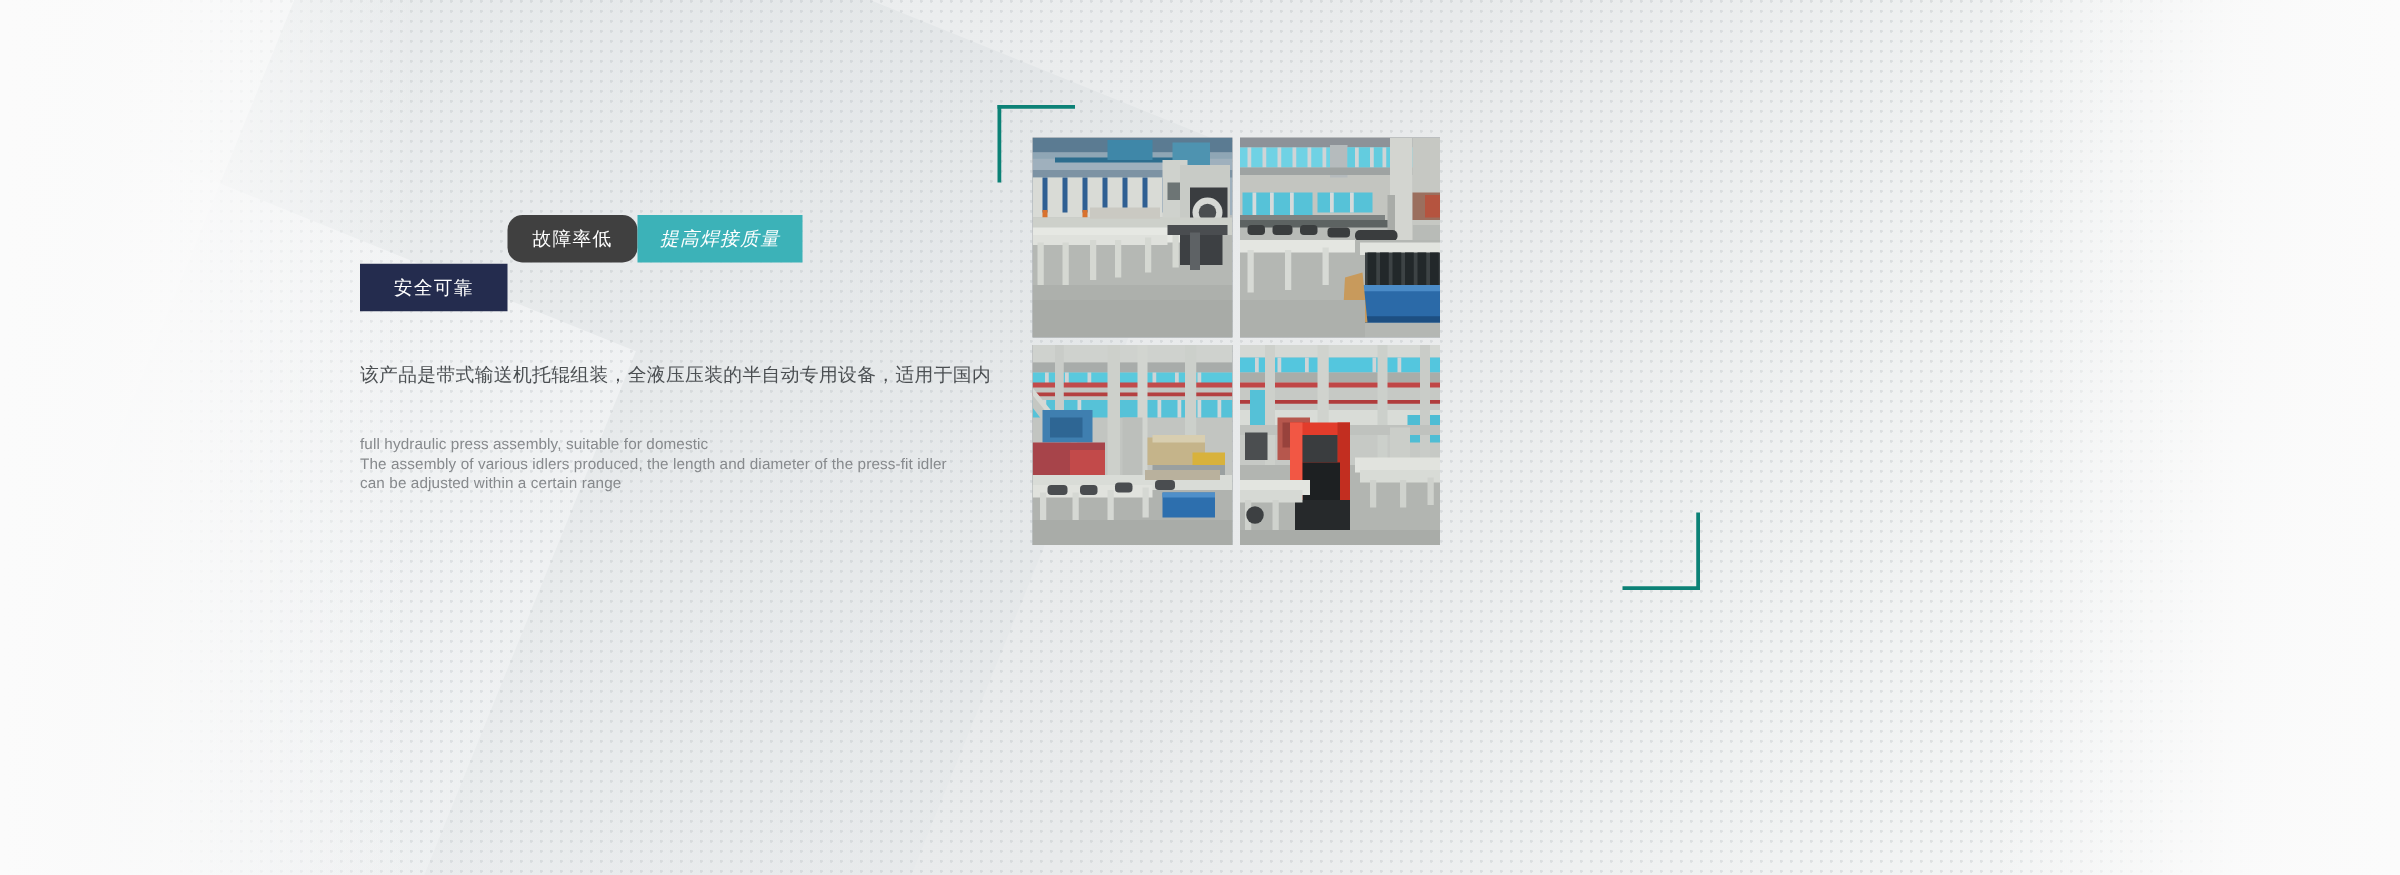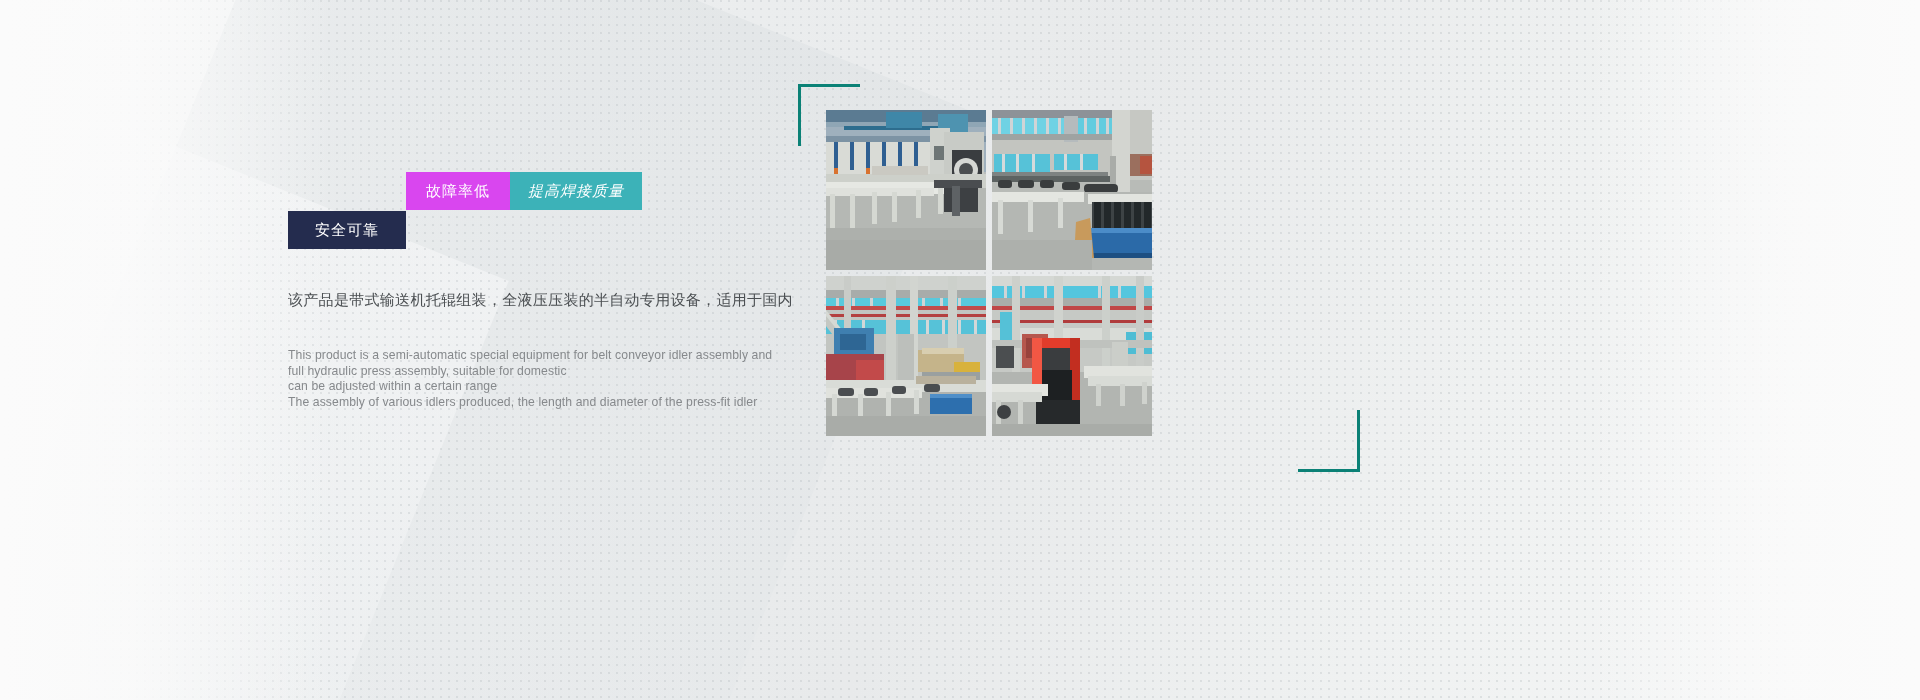--- a/index.html
+++ b/index.html
@@ -69,21 +69,21 @@
     height:38px;
     display:flex; align-items:center; justify-content:center;
     color:#fff;
     font-size:15px;
     letter-spacing:1px;
     padding:0 18px;
     white-space:nowrap;
     font-family:"DejaVu Sans","Liberation Sans",sans-serif;
   }
   .badge.b1{ background:#242c4e; min-width:118px;margin-top:39px; }
-  .badge.b2{ background:#d946ef; min-width:104px; }
+  .badge.b2{ background:#404040; min-width:104px;border-radius:12px; }
   .badge.b3{ background:#3cb2b8; min-width:122px;font-style:italic; }
 
   .cn-desc{
     margin-top:40px;
     font-size:15px;
     line-height:25px;
     color:#4b4f52;
     letter-spacing:.3px;
     white-space:nowrap;
     font-family:Liberation Mono, monospace;
@@ -151,24 +151,23 @@
     <div class="badge b1">安全可靠</div>
     <div class="badge b2">故障率低</div>
     <div class="badge b3">提高焊接质量</div>
   </div>
 
   <div class="cn-desc">
     <div class="l1">该产品是带式输送机托辊组装，全液压压装的半自动专用设备，适用于国内</div>
   </div>
 
   <div class="en-desc">
-    <div>This product is a semi-automatic special equipment for belt conveyor idler assembly and</div>
     <div>full hydraulic press assembly, suitable for domestic</div>
+    <div>The assembly of various idlers produced, the length and diameter of the press-fit idler</div>
     <div>can be adjusted within a certain range</div>
-    <div>The assembly of various idlers produced, the length and diameter of the press-fit idler</div>
   </div>
 </div>
 
 <div class="gallery">
 
   <div class="bracket br-tl">
     <i class="h"></i>
       <i class="v"></i>
   </div>
   <div class="bracket br-br">

